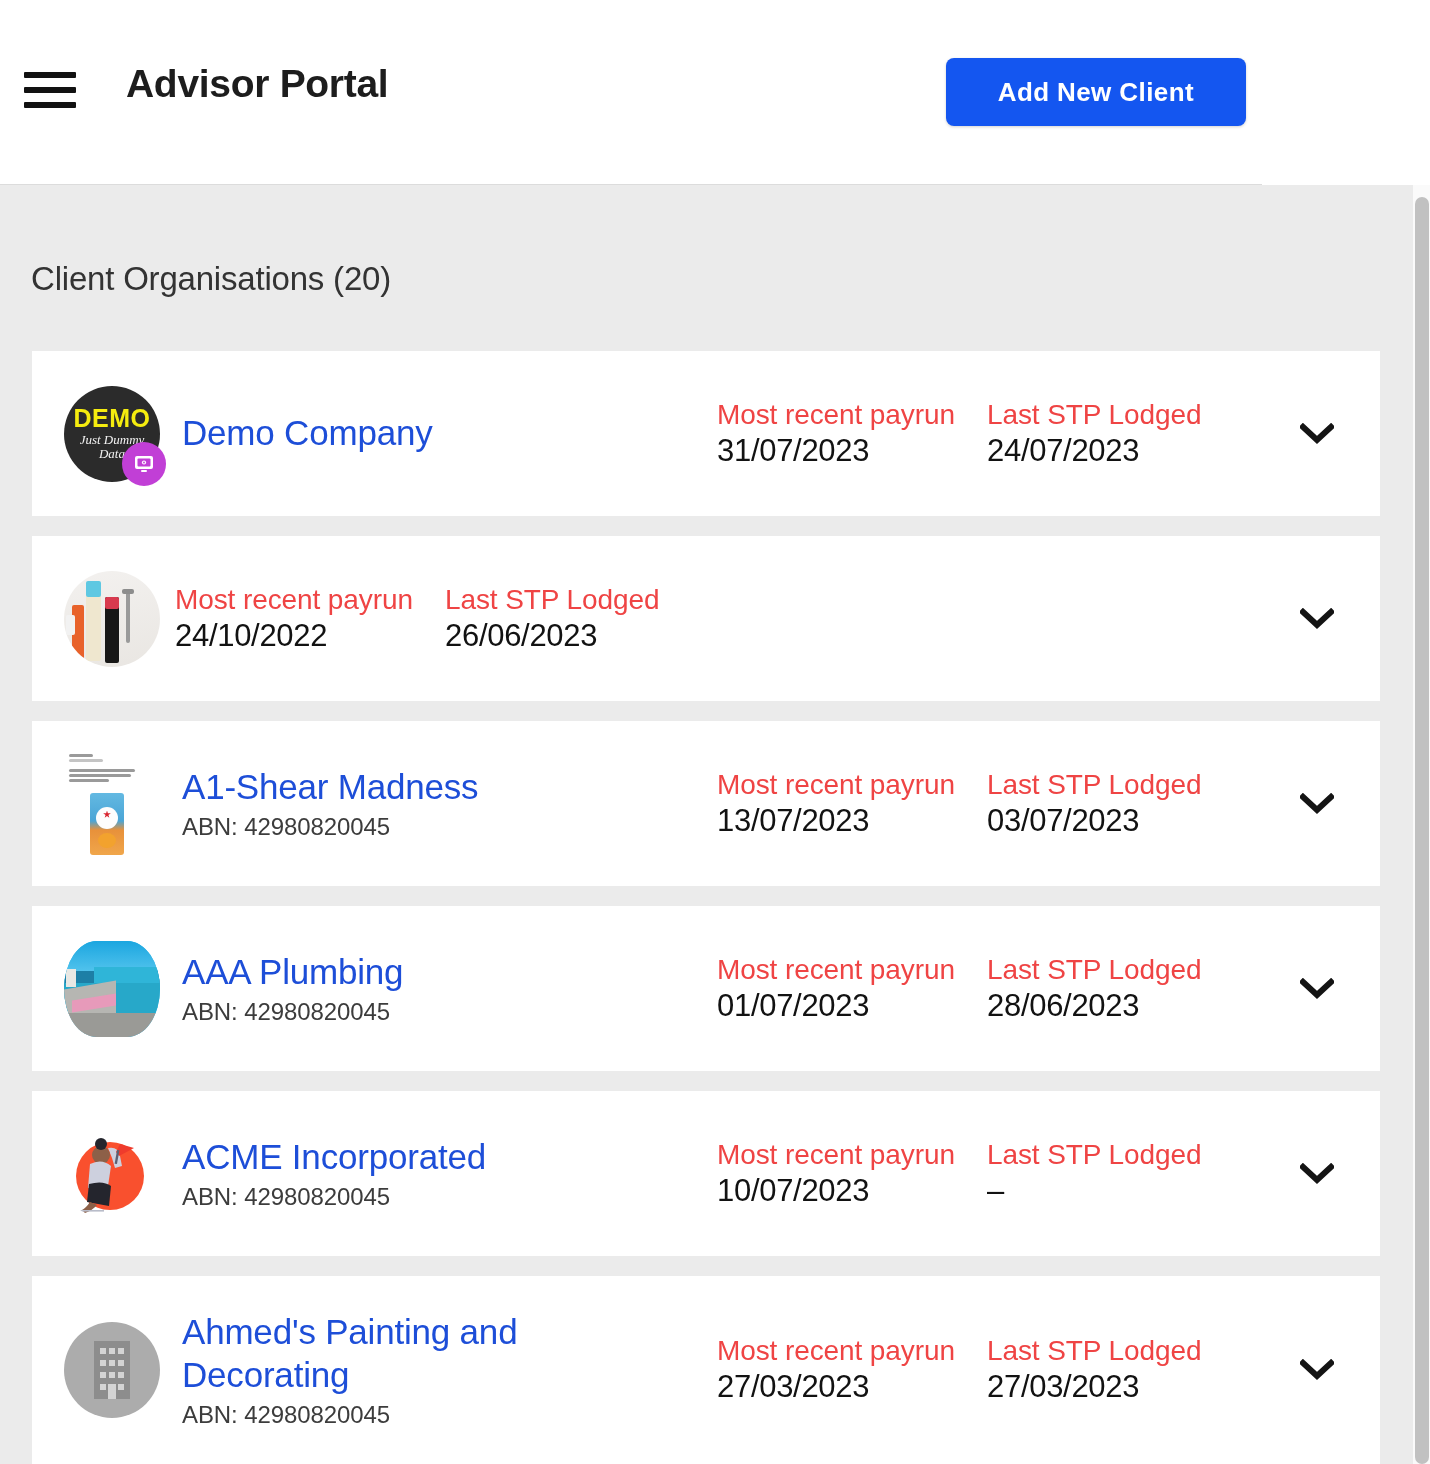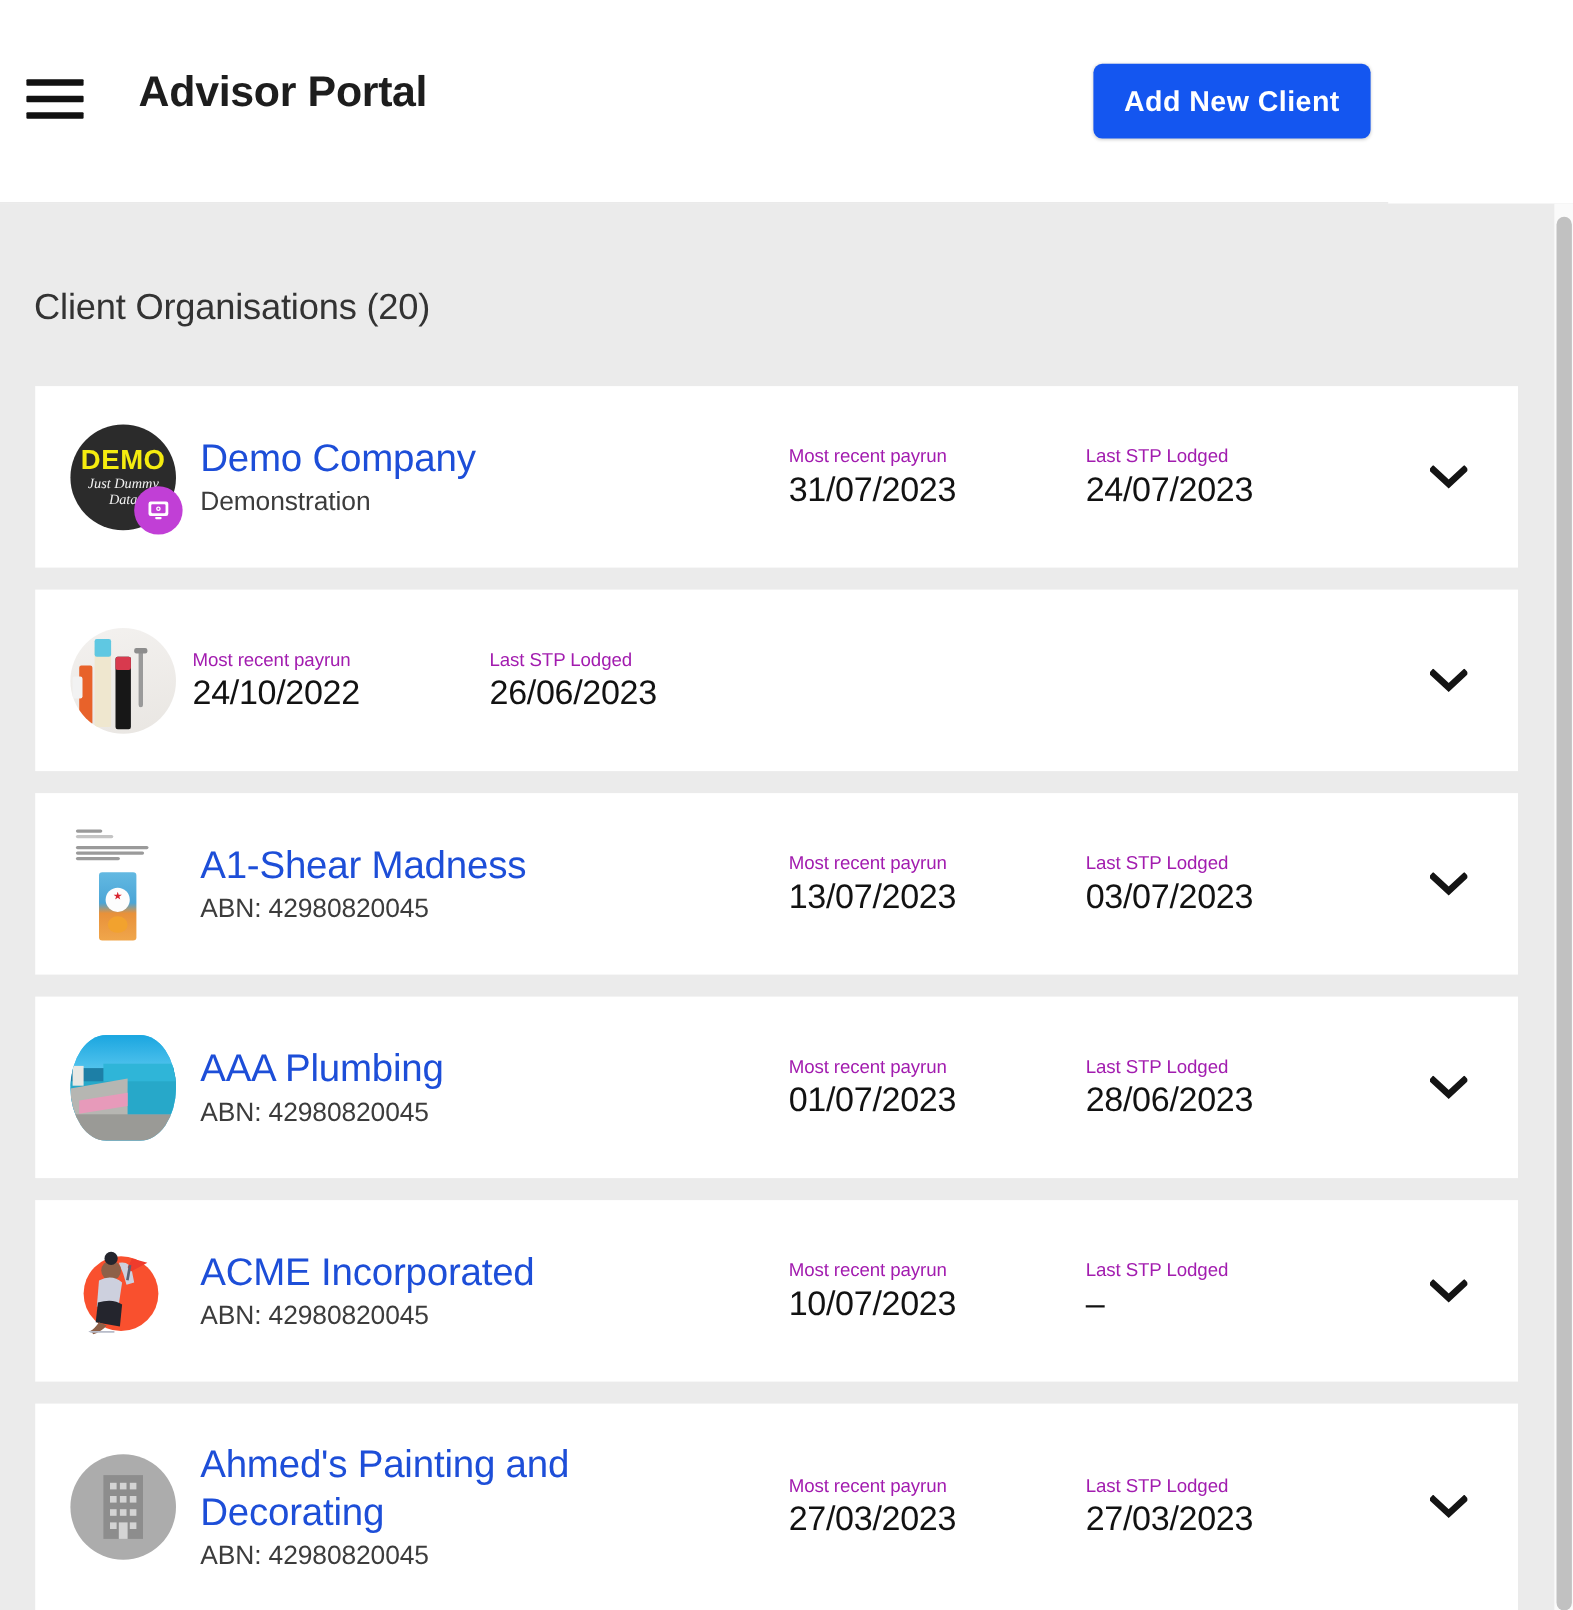--- a/index.html
+++ b/index.html
@@ -41,21 +41,21 @@
     font-size: 39px;
     font-weight: bold;
     color: #1d1d1d;
     letter-spacing: -0.3px;
     white-space: nowrap;
   }
   #add-new-client-button {
     position: absolute;
     right: 16px; top: 58px;
     height: 68px;
-    padding: 0 28px;
+    padding: 0 52px;
     background: #1456f0;
     color: #ffffff;
     border: none;
     border-radius: 8px;
     font-family: "Liberation Sans", sans-serif;
     font-size: 26px;
     font-weight: bold;
     letter-spacing: 0.4px;
     cursor: pointer;
     box-shadow: 0 1px 3px rgba(0,0,0,0.18);
@@ -160,22 +160,22 @@
     font-size: 24px;
     color: #3c3c3c;
     margin-top: 4px;
     letter-spacing: -0.1px;
   }
 
   .stat-col { flex: 0 0 auto; }
   .stat-col.payrun { margin-left: 15px; width: 270px; }
   .stat-col.stp { width: 300px; }
   .stat-label {
-    font-size: 17px;
-    color: #a21caf;
+    font-size: 28px;
+    color: #ef4444;
     letter-spacing: -0.1px;
   }
   .stat-value {
     font-size: 31px;
     color: #121212;
     margin-top: 2px;
     letter-spacing: -0.3px;
   }
 
   .chevron-button {
@@ -234,21 +234,20 @@
             <rect x="3" y="4" width="18" height="13" rx="2" fill="#ffffff"></rect>
             <rect x="5.5" y="6.5" width="13" height="8" rx="1" fill="#c13fd6"></rect>
             <circle cx="12" cy="10.5" r="2.1" fill="#ffffff"></circle>
             <circle cx="12" cy="10.5" r="0.9" fill="#c13fd6"></circle>
             <rect x="9" y="18" width="6" height="2" rx="1" fill="#ffffff"></rect>
           </svg>
         </div>
       </div>
       <div class="client-text">
         <div class="client-name">Demo Company</div>
-        <div class="client-sub">Demonstration</div>
       </div>
       <div class="stat-col payrun">
         <div class="stat-label">Most recent payrun</div>
         <div class="stat-value">31/07/2023</div>
       </div>
       <div class="stat-col stp">
         <div class="stat-label">Last STP Lodged</div>
         <div class="stat-value">24/07/2023</div>
       </div>
       <button class="chevron-button">

